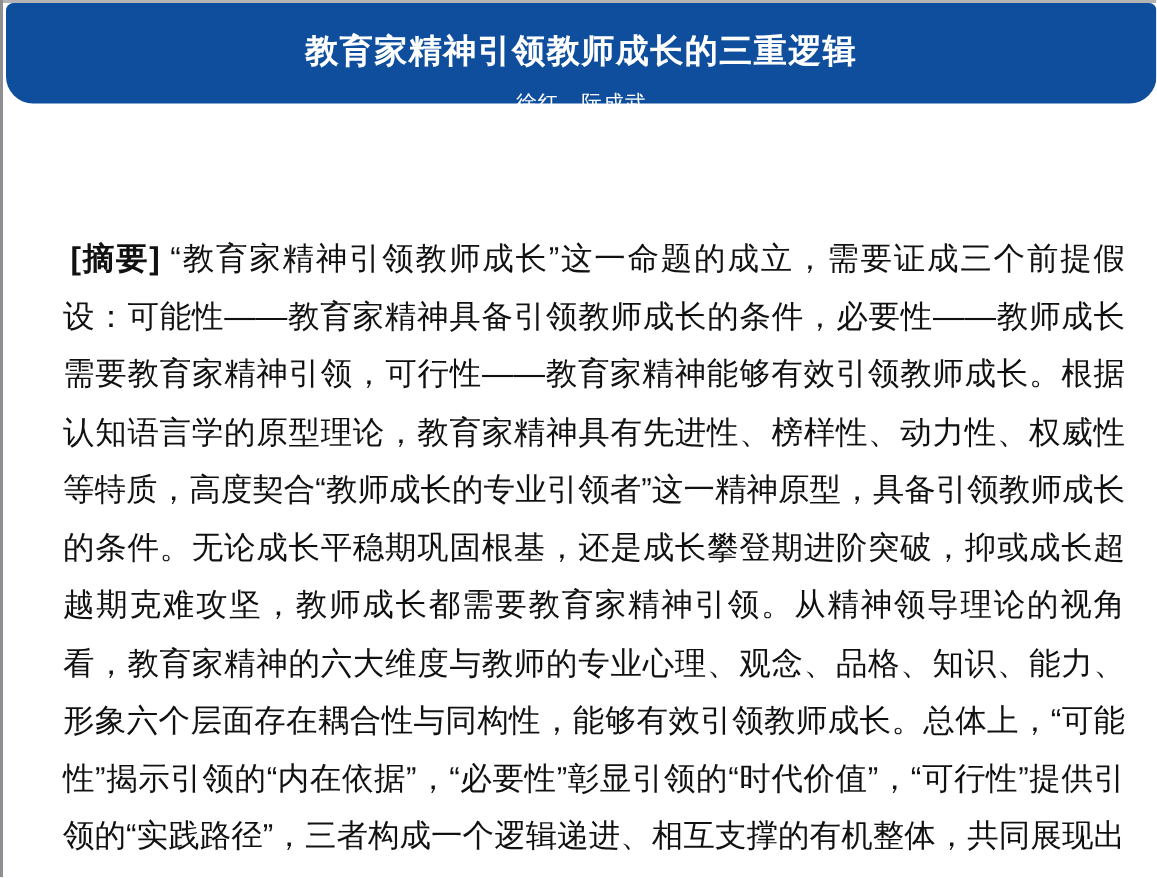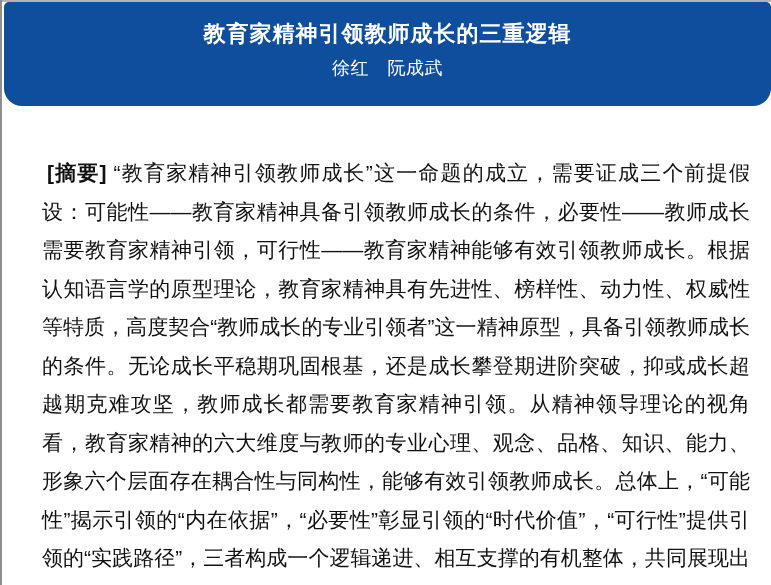--- a/index.html
+++ b/index.html
@@ -27,36 +27,36 @@
     width: 2px; height: 100%;
     background: #8f8f93;
   }
 
   
   .banner {
     position: absolute;
     left: 4px;
     right: 0;
     top: 2px;
-    height: 104px;
+    height: 67px;
     background: #0E4E9C;
     border-radius: 5px 5px 18px 18px;
     color: #ffffff;
     text-align: center;
   }
   .banner .title {
     margin-top: 20px;
     font-size: 22px;
     font-weight: bold;
     letter-spacing: 1px;
     line-height: 24px;
   }
   .banner .authors {
     margin-top: 12px;
-    font-size: 18px;
+    font-size: 14px;
     font-weight: normal;
     letter-spacing: 0.5px;
     line-height: 20px;
   }
 
   
   .abstract {
     position: absolute;
     left: 0;
     top: 114px;

